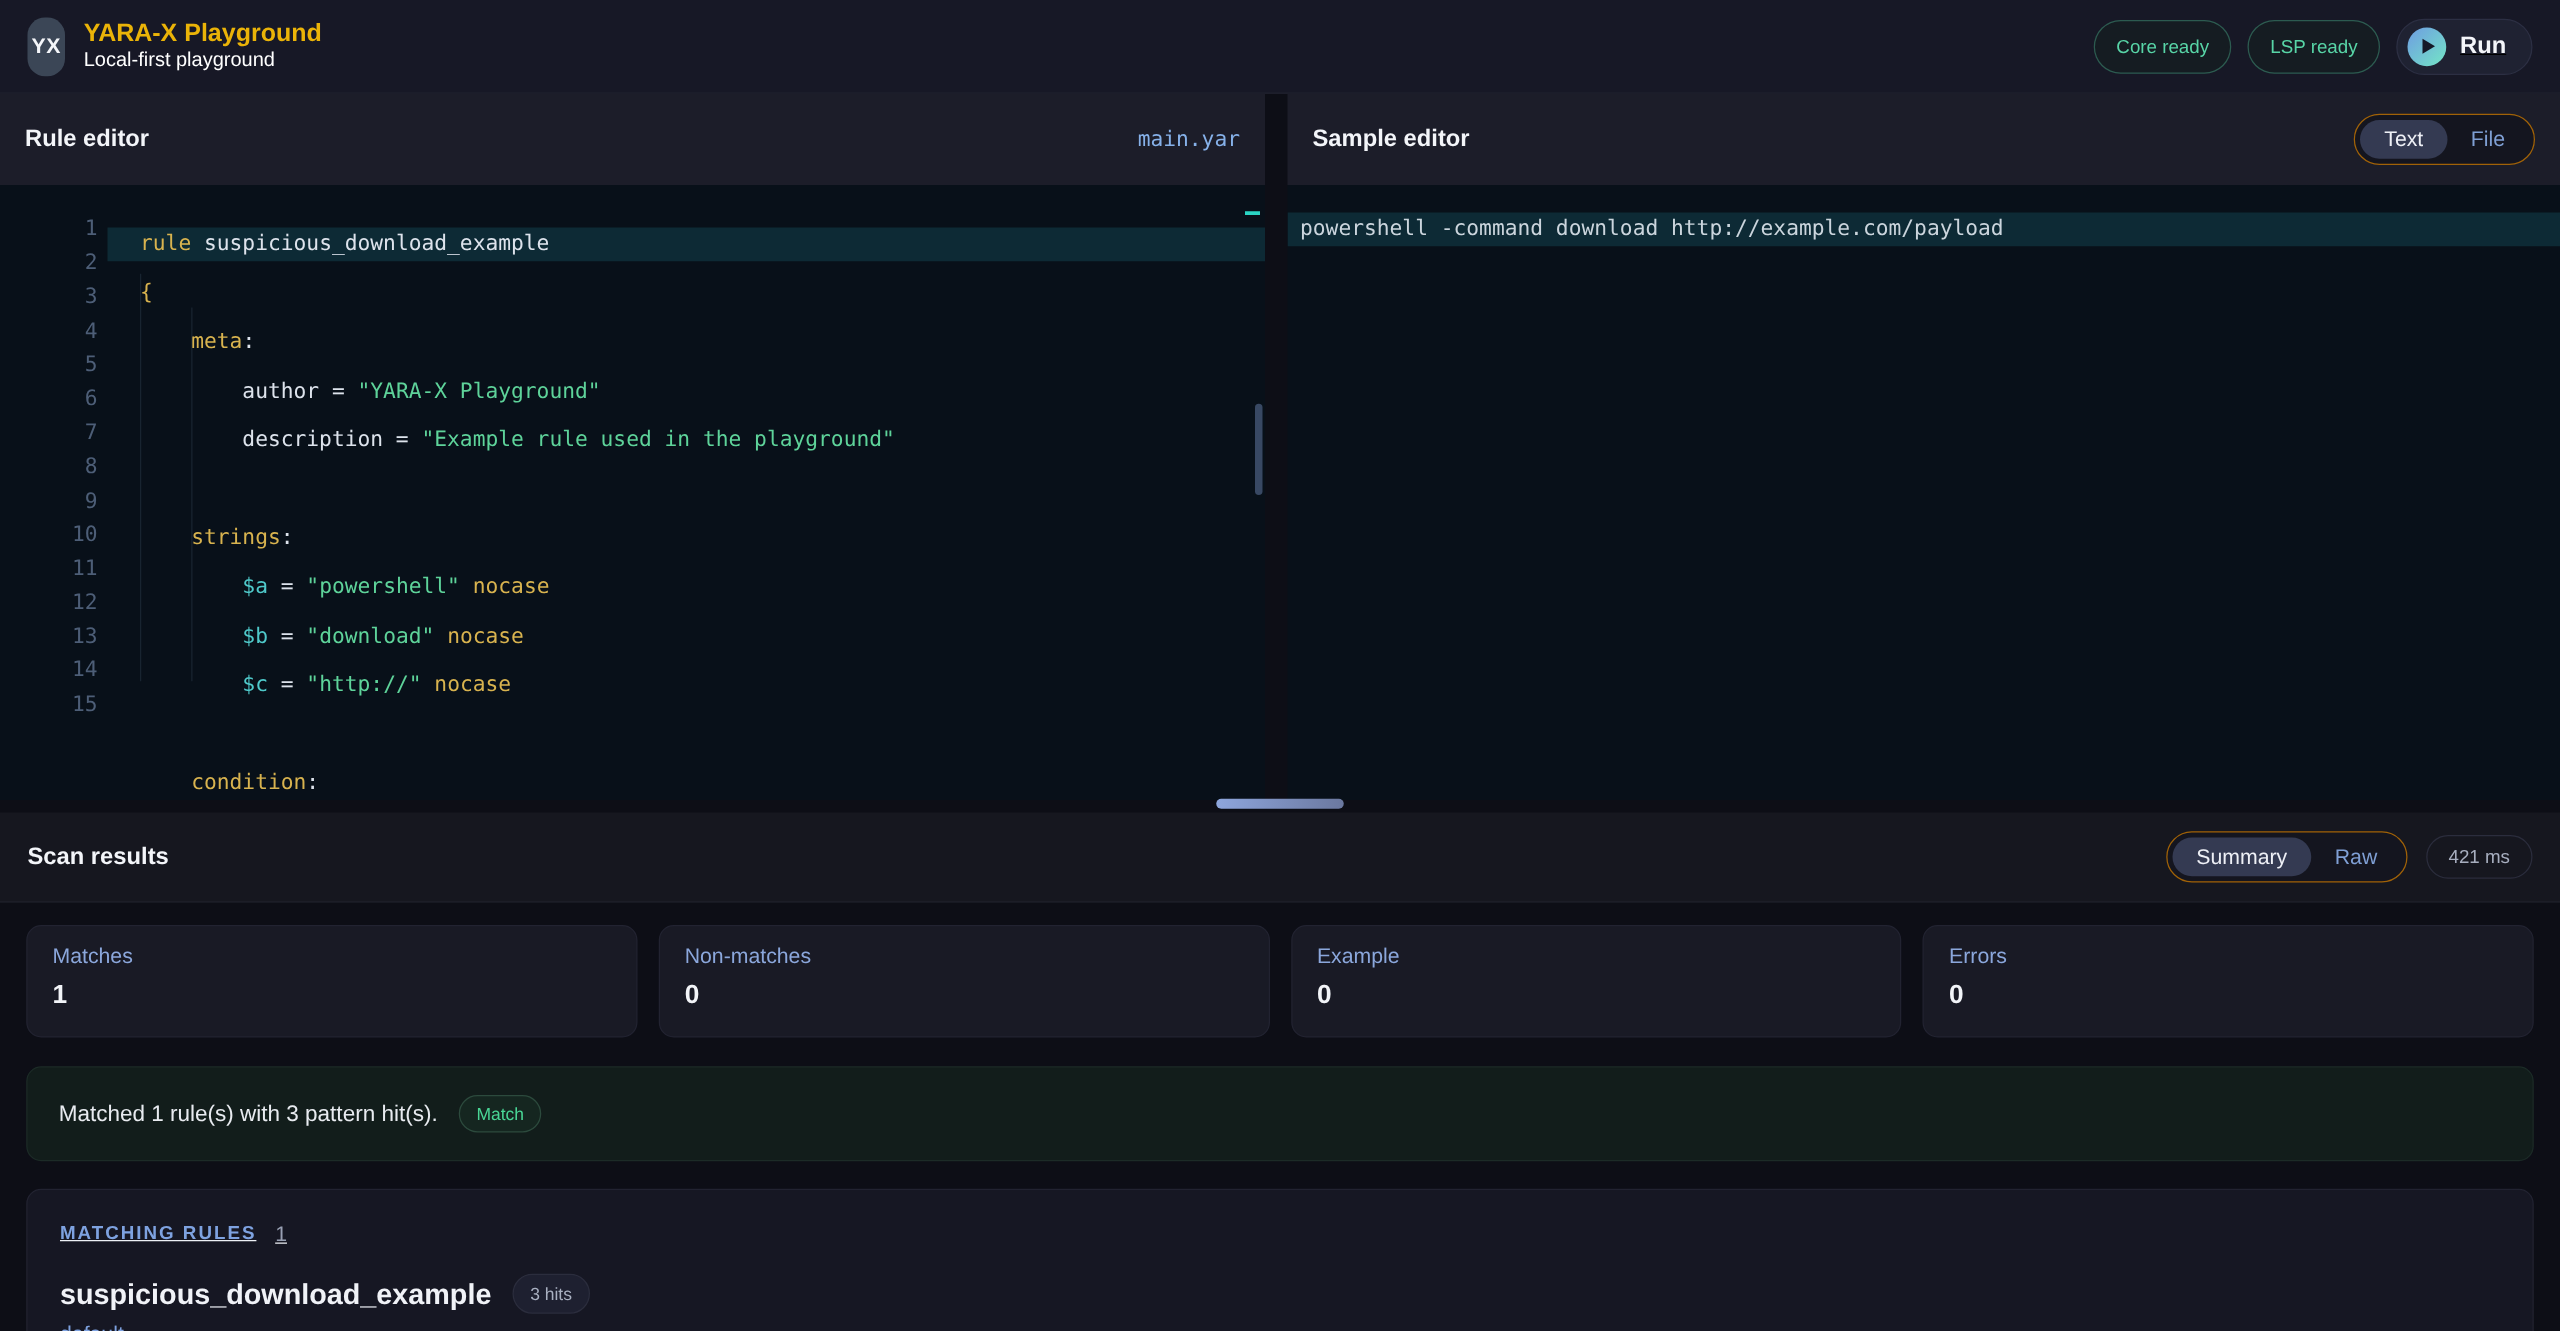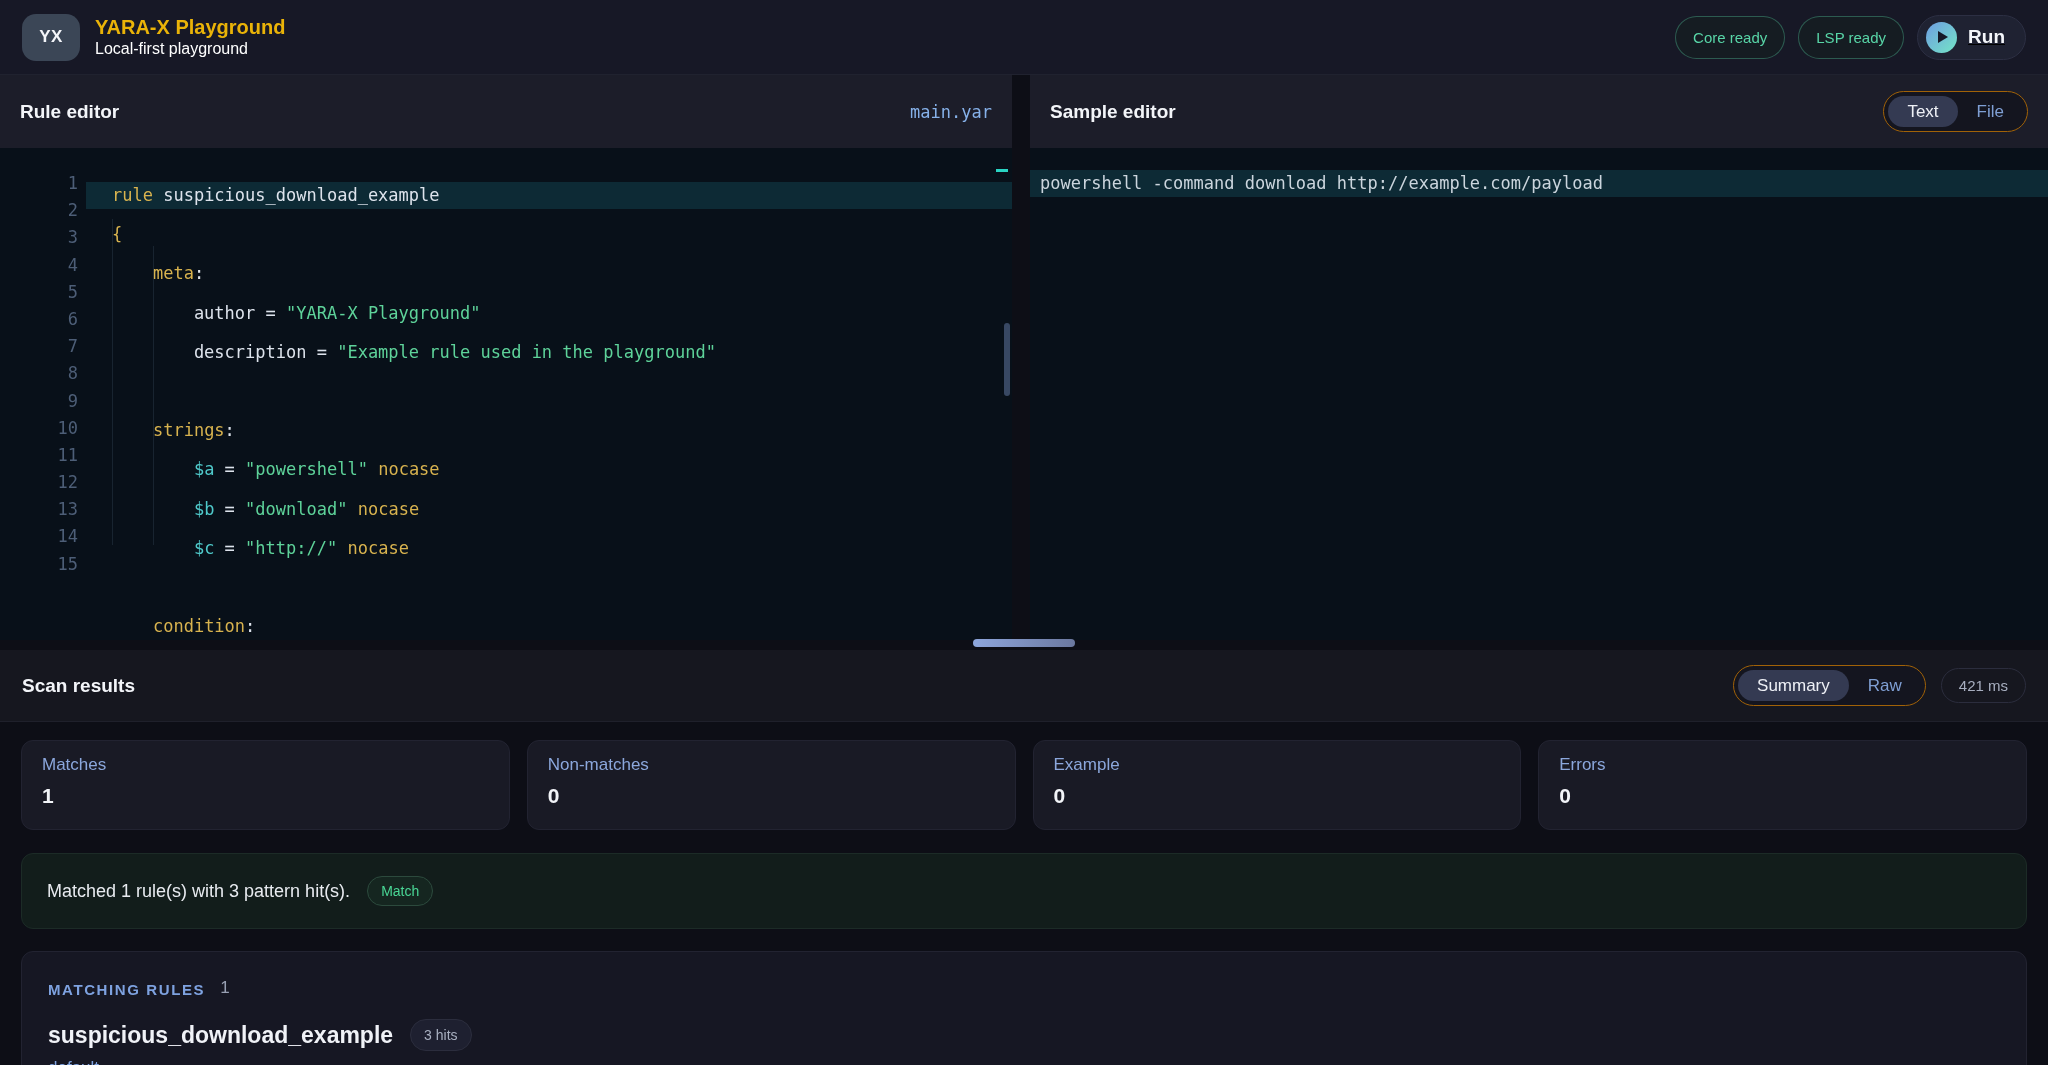--- a/index.html
+++ b/index.html
@@ -4,21 +4,21 @@
 <style>
   * { margin:0; padding:0; box-sizing:border-box; }
   html,body { background:#0d0e16; }
   body { width:2048px; height:1065px; font-family:"Liberation Sans", sans-serif; color:#eef1f6; }
   .app { position:relative; width:2048px; height:1065px; overflow:hidden; background:#0d0e16; }
 
   
   .hdr { position:absolute; top:0; left:0; width:2048px; height:75px;
          background:#171826; border-bottom:1px solid #20222f;
          display:flex; align-items:center; padding:0 22px; }
-  .logo { width:58px; height:47px; border-radius:14px; background:#3b4656;
+  .logo { width:30px; height:47px; border-radius:14px; background:#3b4656;
           display:flex; align-items:center; justify-content:center;
           font-weight:bold; font-size:17px; color:#f4f6fa; margin-right:15px; letter-spacing:.5px; }
   .titles .t  { font-size:20px; font-weight:bold; color:#eab308; line-height:1.2; }
   .titles .st { font-size:16px; color:#ffffff; line-height:1.25; }
   .hdr-right { margin-left:auto; display:flex; align-items:center; gap:13px; }
   .status-pill { font-size:15px; color:#58d5a7; border:1px solid rgba(88,213,167,.35);
                  background:rgba(20,34,31,.45); border-radius:999px; padding:12px 17px; }
   .run-btn { display:flex; align-items:center; gap:11px; background:#1f2232;
              border:1px solid #2c2f43; border-radius:999px; padding:6px 20px 6px 8px; cursor:pointer;text-decoration:underline; }
   .run-ic { width:31px; height:31px; border-radius:50%;
@@ -84,21 +84,21 @@
   .s-value { font-size:21px; font-weight:bold; color:#f2f4f8; }
 
   .banner { margin:23px 21px 0; height:76px; background:#121d1b; border:1px solid #1c2b27;
             border-radius:12px; display:flex; align-items:center; padding:0 25px; }
   .banner-text { font-size:18px; color:#e8ebf0; }
   .match-badge { margin-left:17px; font-size:14px; color:#49d695; background:#152620;
                  border:1px solid #2c4a3d; border-radius:999px; padding:6px 13px; }
 
   .rules-card { margin:22px 21px 0; height:160px; background:#161723; border:1px solid #222331;
                 border-radius:12px; padding:26px 26px; }
-  .mr-head { display:flex; align-items:flex-end; gap:15px; }
+  .mr-head { display:flex; align-items:flex-start; gap:15px;text-decoration:underline; }
   .mr-title { font-size:15px; font-weight:bold; letter-spacing:1.6px; color:#7ea2e0; }
   .mr-count { font-size:17px; color:#98a0b3; }
   .mr-rule { margin-top:21px; display:flex; align-items:center; gap:17px; }
   .mr-name { font-size:23px; font-weight:bold; color:#f0f2f7; }
   .hits-badge { font-size:14px; color:#a9b0c1; background:#1e2030; border:1px solid #2b2d3d;
                 border-radius:999px; padding:7px 13px; }
   .mr-ns { margin-top:7px; font-size:17px; color:#7ea2e0; cursor:pointer; }
 </style>
 </head>
 <body>

